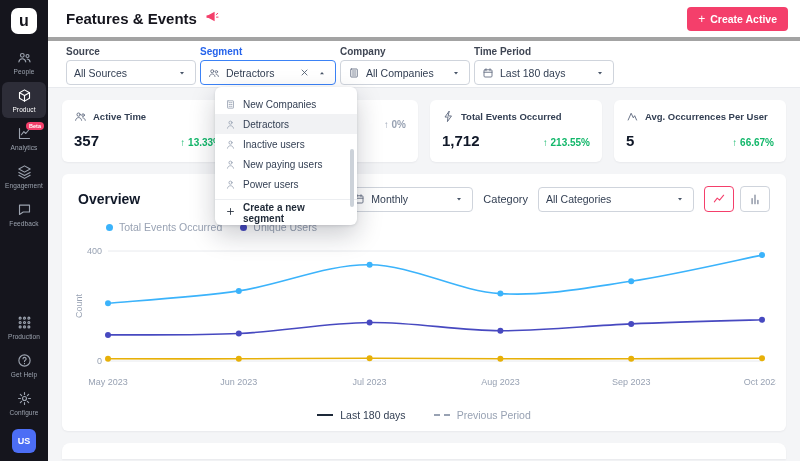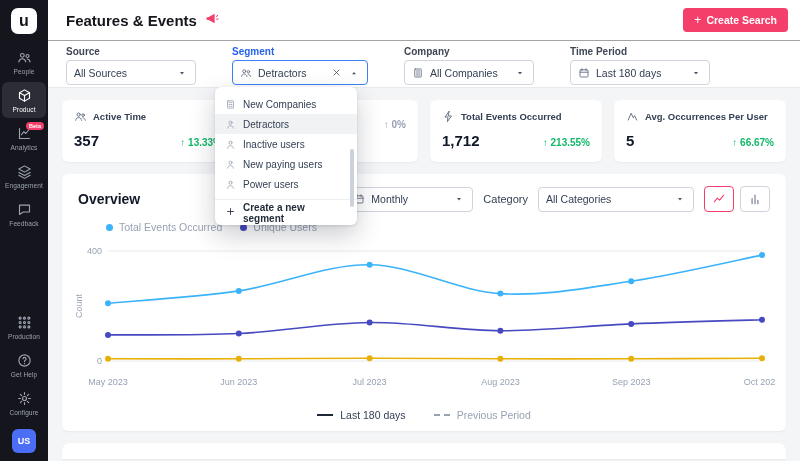--- a/index.html
+++ b/index.html
@@ -14,28 +14,28 @@
   .side-item { display: flex; flex-direction: column; align-items: center; gap: 3px; padding: 6px 0 5px; width: 44px; margin: 0 auto; border-radius: 6px; position: relative; cursor: pointer; }
   .side-item.active { background: #2d2d38; color: #fff; }
   .side-item .ic { width: 15px; height: 15px; }
   .side-label { font-size: 6.5px; letter-spacing: .1px; }
   .beta { position: absolute; top: 2px; right: 2px; background: #f43f6b; color: #fff; font-size: 5.5px; padding: 1px 3px; border-radius: 5px; font-weight: bold; }
   .side-bottom { margin-top: auto; }
   .avatar { width: 24px; height: 24px; border-radius: 6px; background: #4c6ef5; color: #fff; font-size: 9px; font-weight: bold; display: flex; align-items: center; justify-content: center; margin: 8px auto 0; cursor: pointer; }
 
   
   .main { flex: 1; display: flex; flex-direction: column; min-width: 0; }
-  .topbar { height: 41px; background: #fff; border-bottom: 1px solid #a3a3a3; display: flex; align-items: center; padding: 0 12px 0 18px; flex-shrink: 0; }
+  .topbar { height: 41px; background: #fff; border-bottom: 4px solid #a3a3a3; display: flex; align-items: center; padding: 0 12px 0 18px; flex-shrink: 0; }
   .page-title { font-size: 15px; font-weight: 800; color: #15151d; }
   .title-ic { width: 15px; height: 15px; color: #f43f6b; margin-left: 7px; }
   .create-btn { margin-left: auto; background: #f43f6b; color: #fff; border: none; border-radius: 4px; height: 24px; padding: 0 11px; font-size: 10.5px; font-family: inherit; font-weight: 700; display: flex; align-items: center; gap: 5px; cursor: pointer; }
   .create-btn .plus { font-size: 12px; font-weight: 400; line-height: 1; }
 
   
-  .filterbar { height: 47px; background: #fff; border-bottom: 1px solid #e8eaee; display: flex; gap: 36px; padding: 5px 18px 0; flex-shrink: 0; }
+  .filterbar { height: 47px; background: #fff; border-bottom: 1px solid #e8eaee; display: flex; gap: 4px; padding: 5px 18px 0; flex-shrink: 0; }
   .filter-label { font-size: 10px; font-weight: 700; color: #3f4654; margin-bottom: 3px; }
   .filter-group.active .filter-label { color: #2563eb; }
   .select { height: 25px; border: 1px solid #cfd4dc; border-radius: 4px; background: #fff; display: inline-flex; align-items: center; gap: 6px; padding: 0 7px; font-size: 10.5px; color: #344054; cursor: pointer; justify-content: center; }
   .filter-group .select { width: 130px; }
   .filter-group:nth-child(2) .select { width: 136px; }
   .filter-group:nth-child(4) .select { width: 140px; }
   .select-active { border: 1.5px solid #3b82f6; }
   .select-value { flex: 1; white-space: nowrap; overflow: hidden; }
   .sel-ic { width: 12px; height: 12px; color: #667085; flex-shrink: 0; }
   .sel-x { width: 11px; height: 11px; color: #475467; flex-shrink: 0; cursor: pointer; }
@@ -178,21 +178,21 @@
   <div class="main">
 
     <header class="topbar">
       <h1 class="page-title">Features &amp; Events</h1>
       <span id="title-icon"><svg class="ic title-ic" viewBox="0 0 24 24" fill="none" stroke="currentColor" stroke-width="1.8" stroke-linecap="round" stroke-linejoin="round">
             <path d="M4 10.5v3.5l3.4.4 9.6 5V4.5l-9.6 5z" fill="currentColor" stroke="none"></path>
             <path d="M19.5 9l2.5-2M20 13h2.5" stroke-width="1.6"></path>
           </svg></span>
       <button class="create-btn">
         <span class="plus">+</span>
-        <span>Create Search</span>
+        <span>Create Active</span>
       </button>
     </header>
 
     <div class="filterbar" id="filterbar">
         <div class="filter-group"><div class="filter-label">Source</div><div class="select">
             <span class="select-value">All Sources</span>
             <svg class="ic sel-caret" viewBox="0 0 24 24" fill="none" stroke="currentColor" stroke-width="1.8" stroke-linecap="round" stroke-linejoin="round">
               <path d="M8 10.2l4 4.6 4-4.6z" fill="currentColor" stroke="none"></path>
             </svg>
           </div></div>

